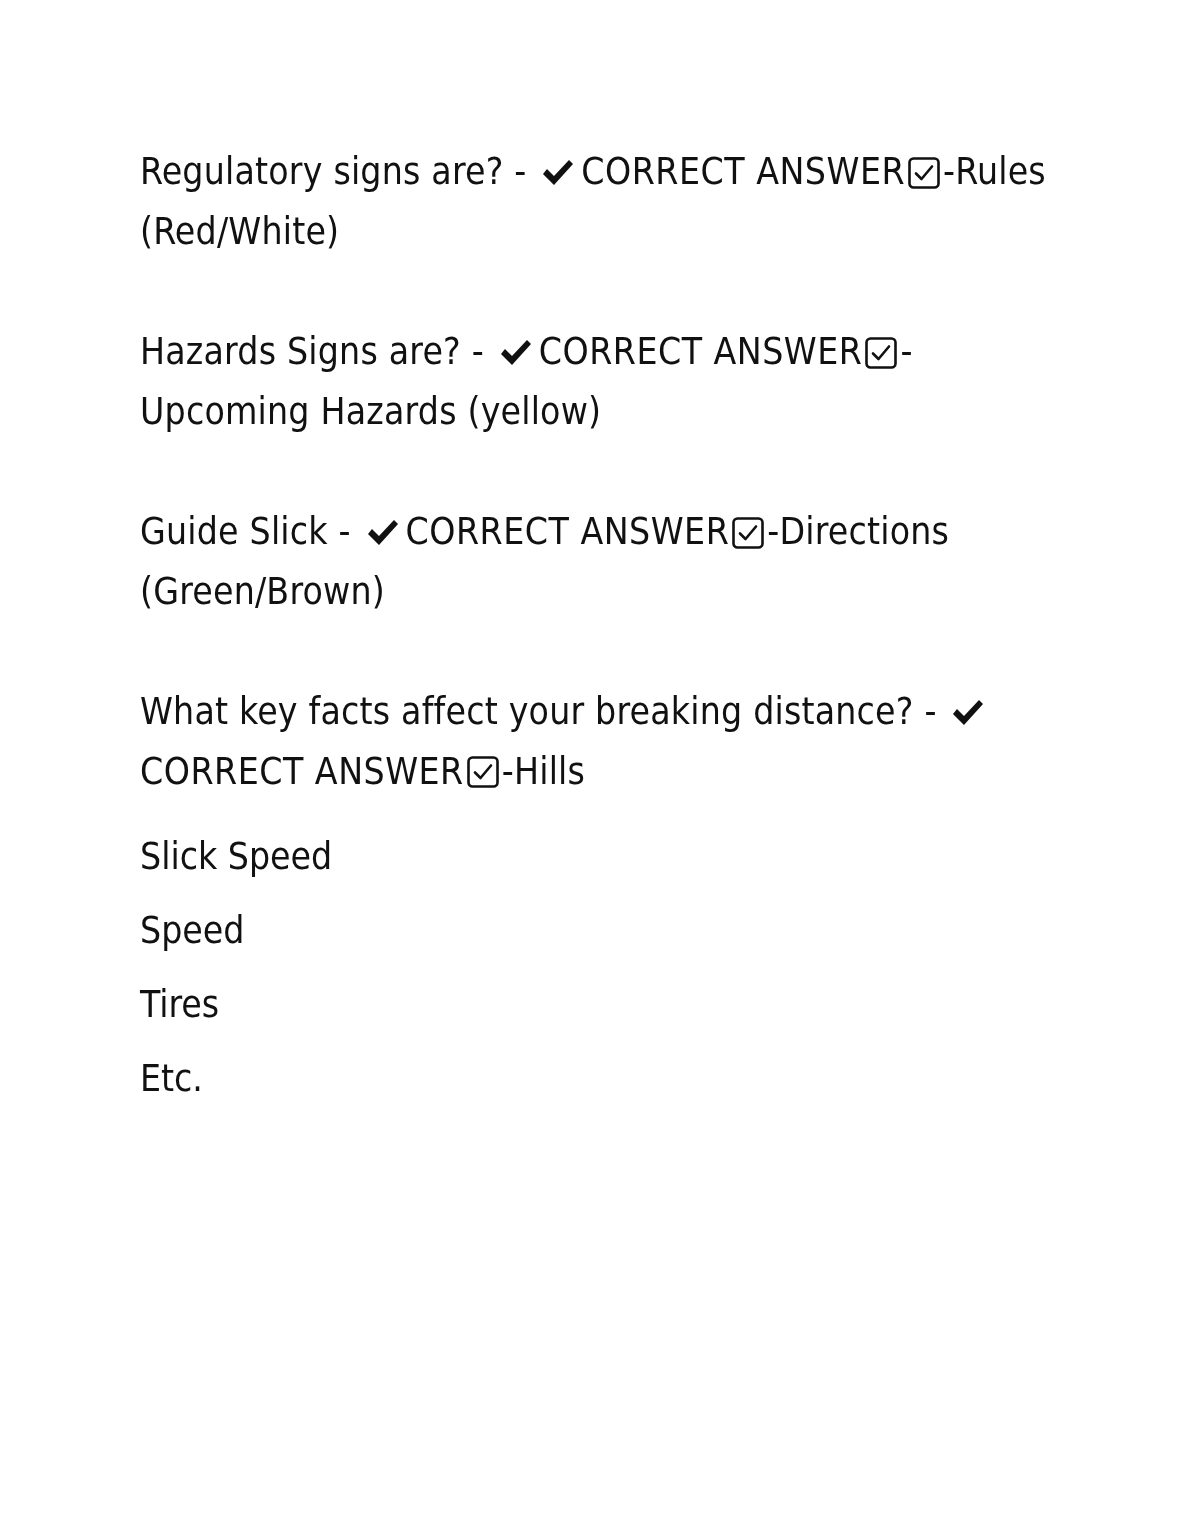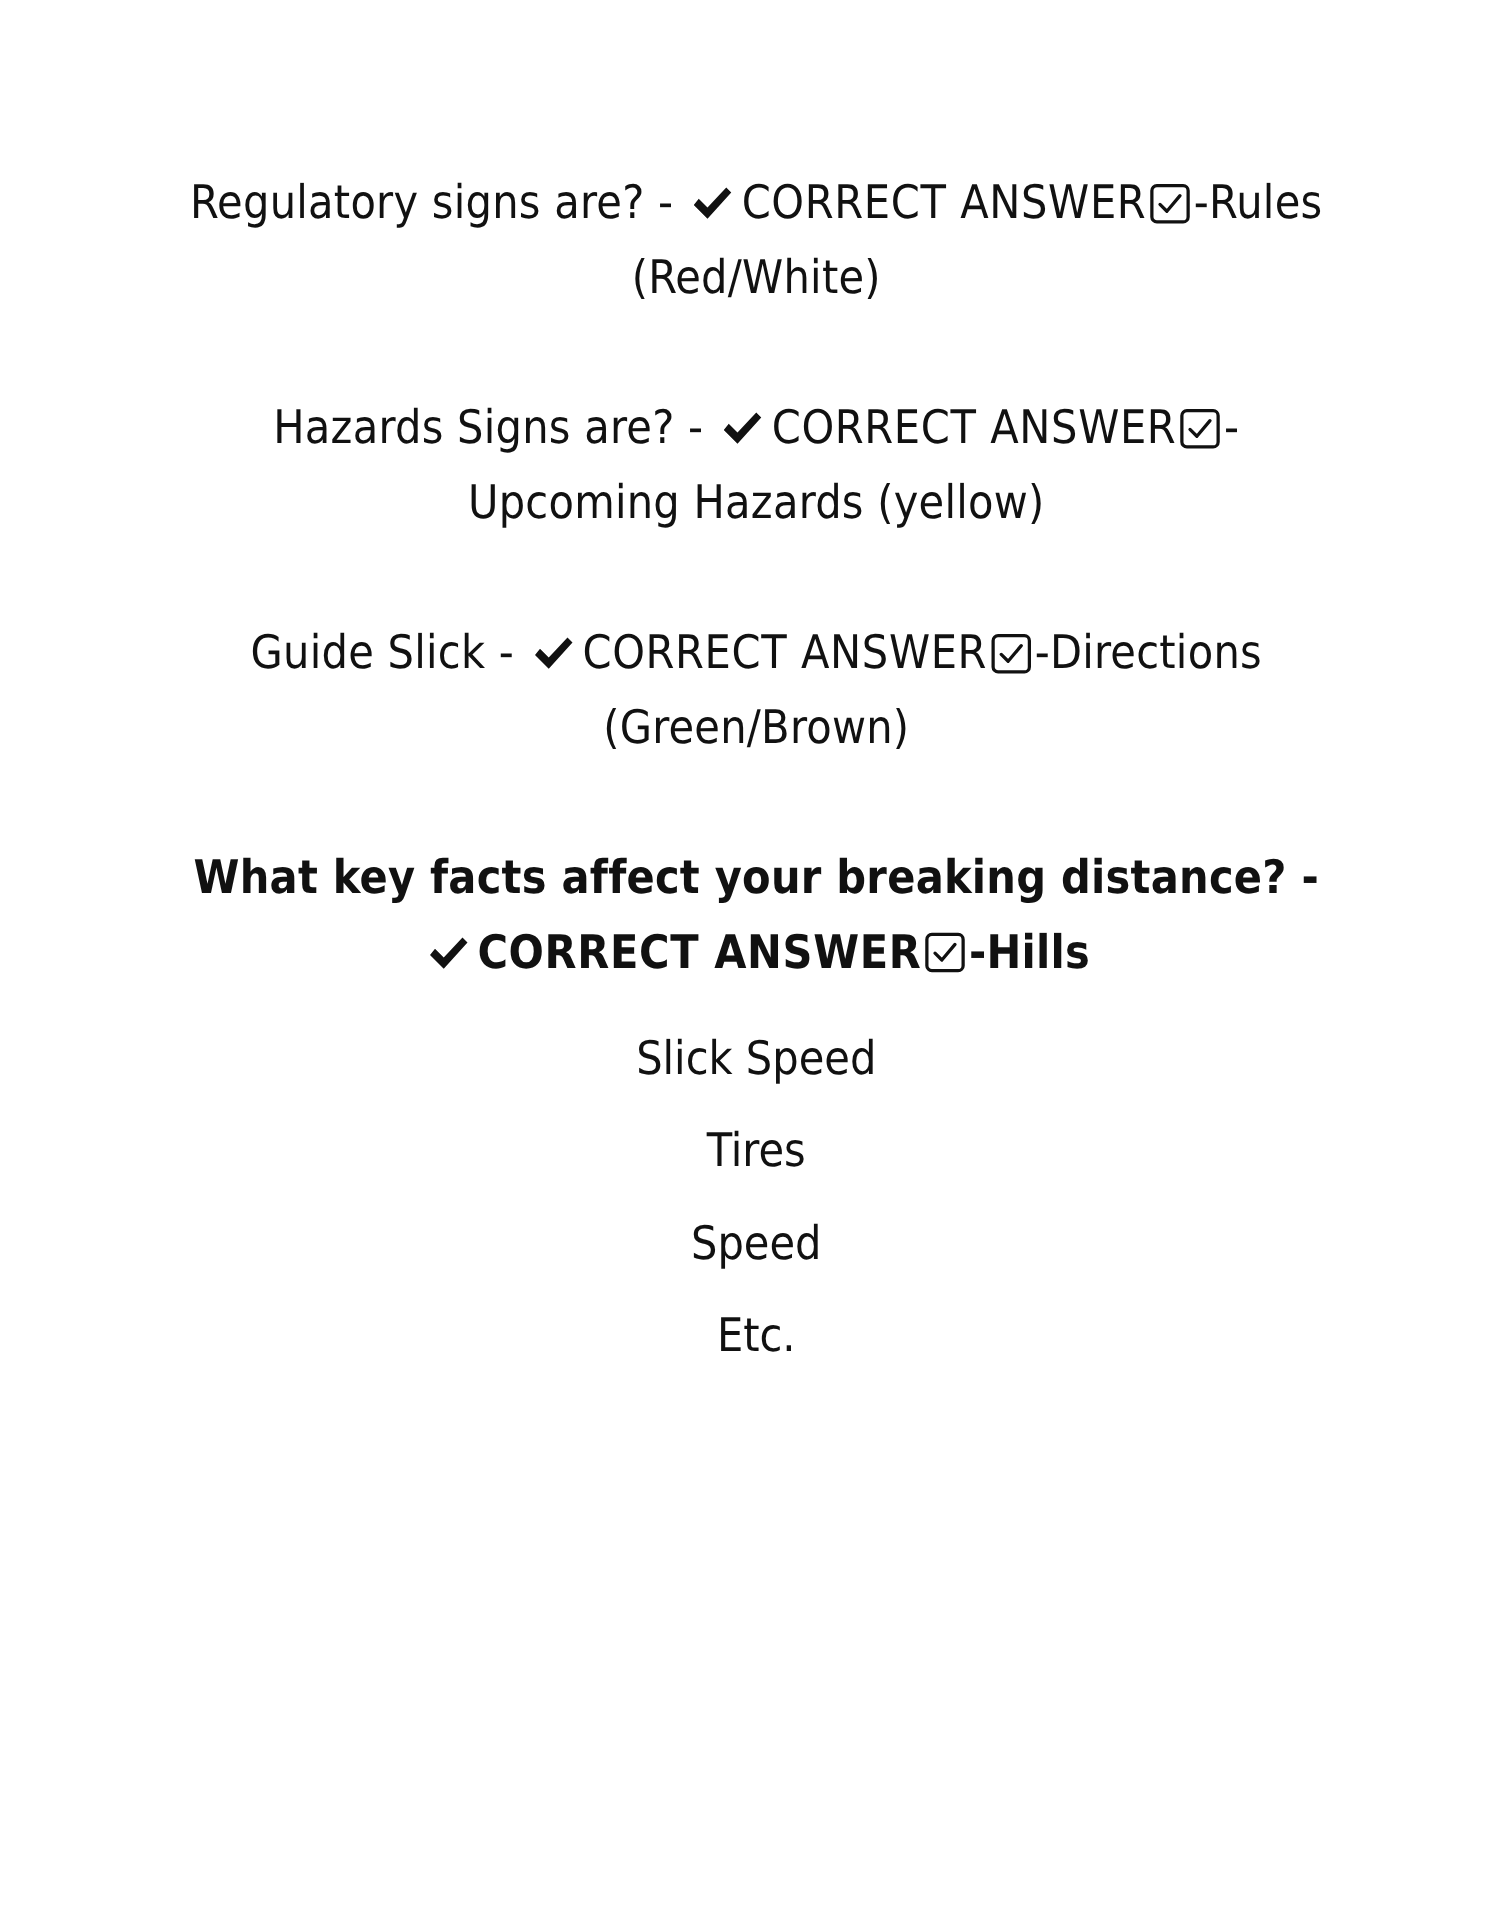--- a/index.html
+++ b/index.html
@@ -18,23 +18,22 @@
   .page {
     position: absolute;
     left: 0; top: 0;
     width: 1190px;
     height: 1540px;
     background: #ffffff;
   }
   .content {
     position: absolute;
     left: 140px;
-    top: 132px;
+    top: 142px;
     width: 930px;
-    text-align: center;
   }
   .para {
     font-size: 37px;
     line-height: 1.62;
     letter-spacing: 0.2px;
     margin: 0 0 60px 0;
     font-stretch: condensed;
   }
   .para:last-child { margin-bottom: 0; }
   .list-line {
@@ -83,28 +82,28 @@
             <path d="M9 17.5 L14.5 23 L25 10.5" fill="none" stroke="#111111" stroke-width="2.6" stroke-linecap="round" stroke-linejoin="round"></path>
           </svg></span><span>-Upcoming Hazards (yellow)</span></p>
 
     <p class="para"><span>Guide Slick - </span><span class="tick"><svg width="34" height="30" viewBox="0 0 34 30" xmlns="http://www.w3.org/2000/svg">
             <path d="M2 16 L6 11 L13 18 L28 2 L32 6 L13 27 Z" fill="#111111"></path>
           </svg></span><span class="answer-text">CORRECT ANSWER</span><span class="chk"><svg width="34" height="34" viewBox="0 0 34 34" xmlns="http://www.w3.org/2000/svg">
             <rect x="2.5" y="2.5" width="29" height="29" rx="4" ry="4" fill="none" stroke="#111111" stroke-width="2.6"></rect>
             <path d="M9 17.5 L14.5 23 L25 10.5" fill="none" stroke="#111111" stroke-width="2.6" stroke-linecap="round" stroke-linejoin="round"></path>
           </svg></span><span>-Directions (Green/Brown)</span></p>
 
-    <p class="para" style="margin-bottom:18px;font-weight:bold;"><span>What key facts affect your breaking distance? - </span><span class="tick"><svg width="34" height="30" viewBox="0 0 34 30" xmlns="http://www.w3.org/2000/svg">
+    <p class="para" style="margin-bottom:18px;"><span>What key facts affect your breaking distance? - </span><span class="tick"><svg width="34" height="30" viewBox="0 0 34 30" xmlns="http://www.w3.org/2000/svg">
             <path d="M2 16 L6 11 L13 18 L28 2 L32 6 L13 27 Z" fill="#111111"></path>
           </svg></span><span class="answer-text">CORRECT ANSWER</span><span class="chk"><svg width="34" height="34" viewBox="0 0 34 34" xmlns="http://www.w3.org/2000/svg">
             <rect x="2.5" y="2.5" width="29" height="29" rx="4" ry="4" fill="none" stroke="#111111" stroke-width="2.6"></rect>
             <path d="M9 17.5 L14.5 23 L25 10.5" fill="none" stroke="#111111" stroke-width="2.6" stroke-linecap="round" stroke-linejoin="round"></path>
           </svg></span><span>-Hills</span></p>
 
     <div class="list-block">
       <p class="list-line">Slick Speed</p>
+      <p class="list-line">Speed</p>
       <p class="list-line">Tires</p>
-      <p class="list-line">Speed</p>
       <p class="list-line">Etc.</p>
     </div>
 
   </div>
 </div>
 
 </body></html>

